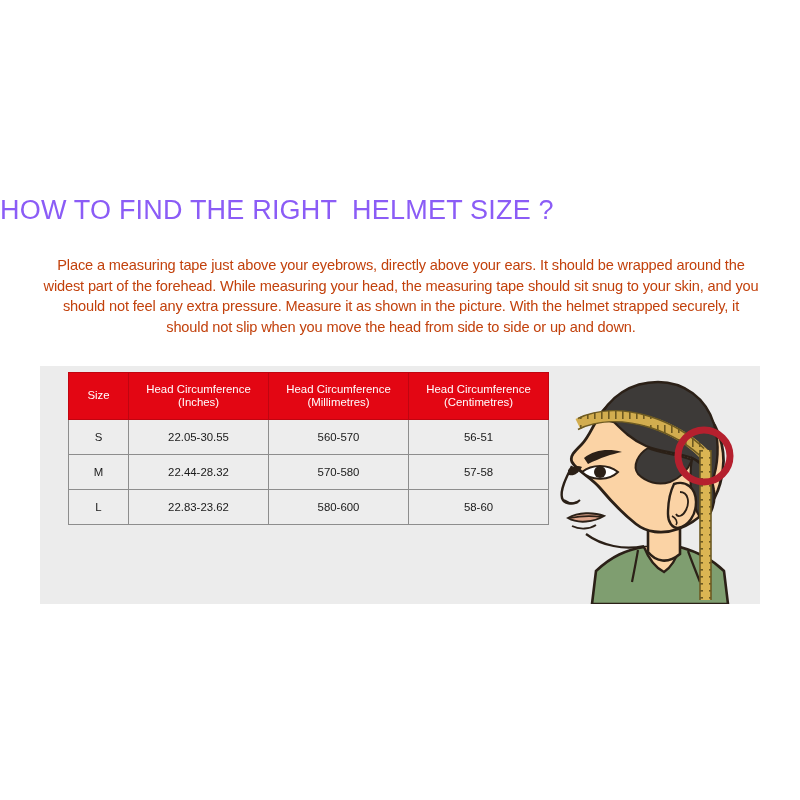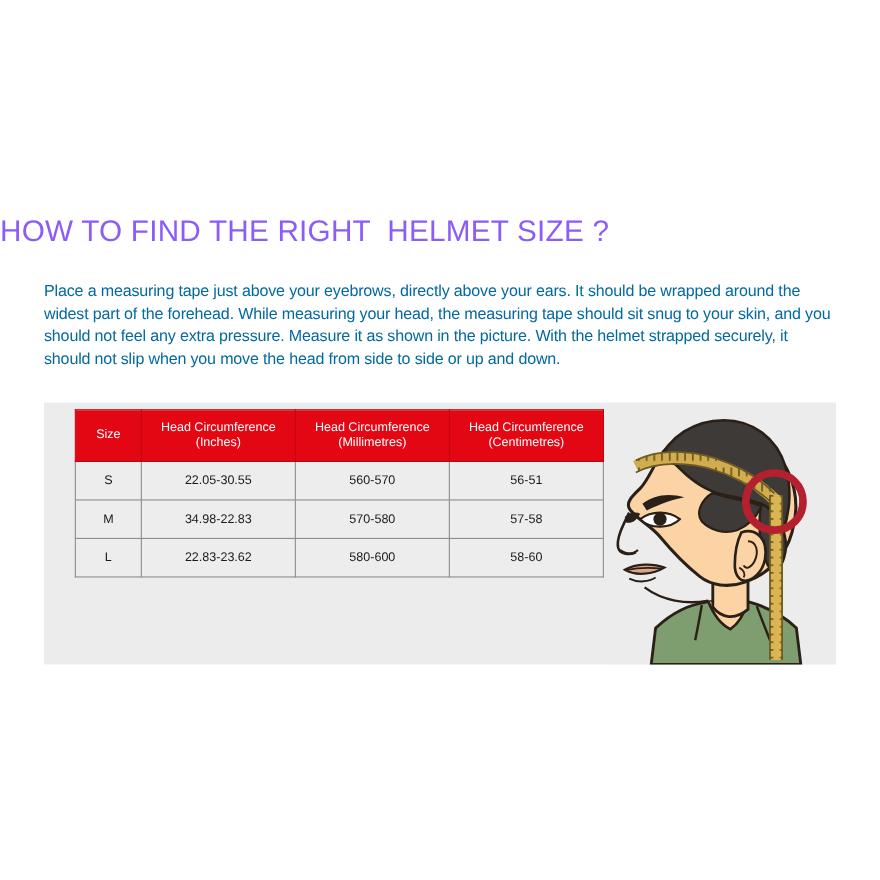--- a/index.html
+++ b/index.html
@@ -27,24 +27,24 @@
     letter-spacing: 0.2px;
     white-space: pre;
     margin-top: 35px;
   }
 
   #intro-paragraph {
     position: absolute;
     left: 40px;
     top: 255px;
     width: 722px;
-    color: #0369a1;
+    color: #c2410c;
     font-size: 14.6px;
     line-height: 20.5px;
-    text-align: left;
+    text-align: center;
     letter-spacing: -0.15px;
   }
 
   #content-panel {
     position: absolute;
     left: 40px;
     top: 366px;
     width: 720px;
     height: 238px;
     background: #ececec;
@@ -128,21 +128,21 @@
   </thead>
   <tbody>
     <tr>
       <td>S</td>
       <td>22.05-30.55</td>
       <td>560-570</td>
       <td>56-51</td>
     </tr>
     <tr>
       <td>M</td>
-      <td>34.98-22.83</td>
+      <td>22.44-28.32</td>
       <td>570-580</td>
       <td>57-58</td>
     </tr>
     <tr>
       <td>L</td>
       <td>22.83-23.62</td>
       <td>580-600</td>
       <td>58-60</td>
     </tr>
   </tbody>

